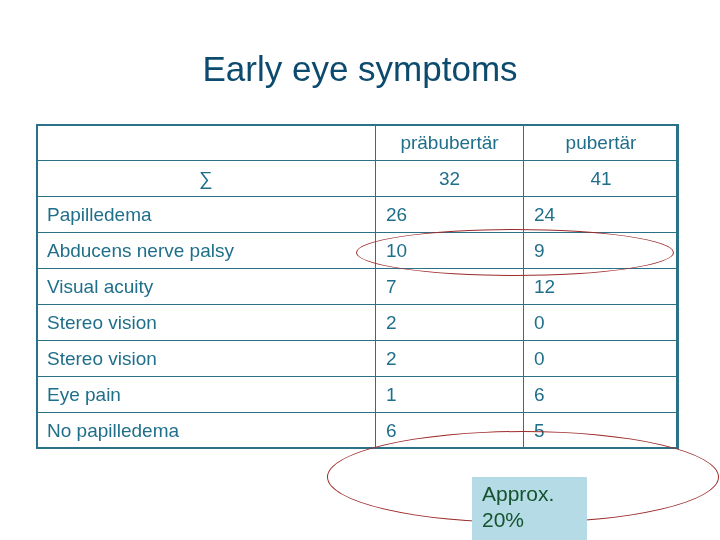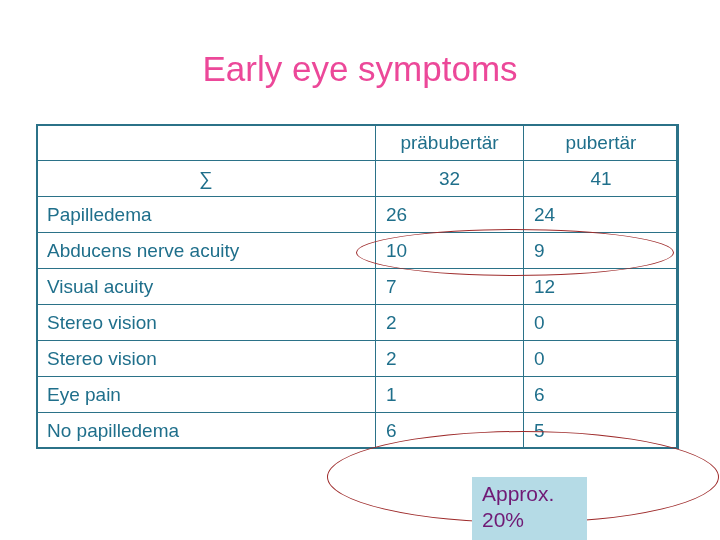--- a/index.html
+++ b/index.html
@@ -24,21 +24,21 @@
 
   
   .slide-title {
     position: absolute;
     left: 0;
     top: 48px;
     width: 720px;
     text-align: center;
     font-size: 35px;
     line-height: 42px;
-    color: #ec4899;
+    color: #0c4a6e;
     font-weight: normal;
     letter-spacing: 0px;
     white-space: nowrap;
   }
 
   
   .table-wrap {
     position: absolute;
     left: 36px;
     top: 124px;
@@ -121,21 +121,21 @@
     height: 92px;
   }
 
   .approx-box {
     position: absolute;
     left: 472px;
     top: 477px;
     width: 115px;
     height: 63px;
     background: #b5dbe6;
-    color: #701a75;
+    color: #14532d;
     font-size: 21px;
     line-height: 26px;
     padding: 4px 8px 0 10px;
     box-sizing: border-box;
   }
 </style>
 </head>
 <body>
 
 <div id="slide">
@@ -163,21 +163,21 @@
           <td class="sum-num">41</td>
         </tr>
 
         <tr class="row-highlight">
           <td class="cell-label">Papilledema</td>
           <td class="cell-num">26</td>
           <td class="cell-num">24</td>
         </tr>
 
         <tr>
-          <td class="cell-label">Abducens nerve acuity</td>
+          <td class="cell-label">Abducens nerve palsy</td>
           <td class="cell-num bold-num">10</td>
           <td class="cell-num bold-num">9</td>
         </tr>
 
         <tr>
           <td class="cell-label">Visual acuity</td>
           <td class="cell-num">7</td>
           <td class="cell-num">12</td>
         </tr>
 

